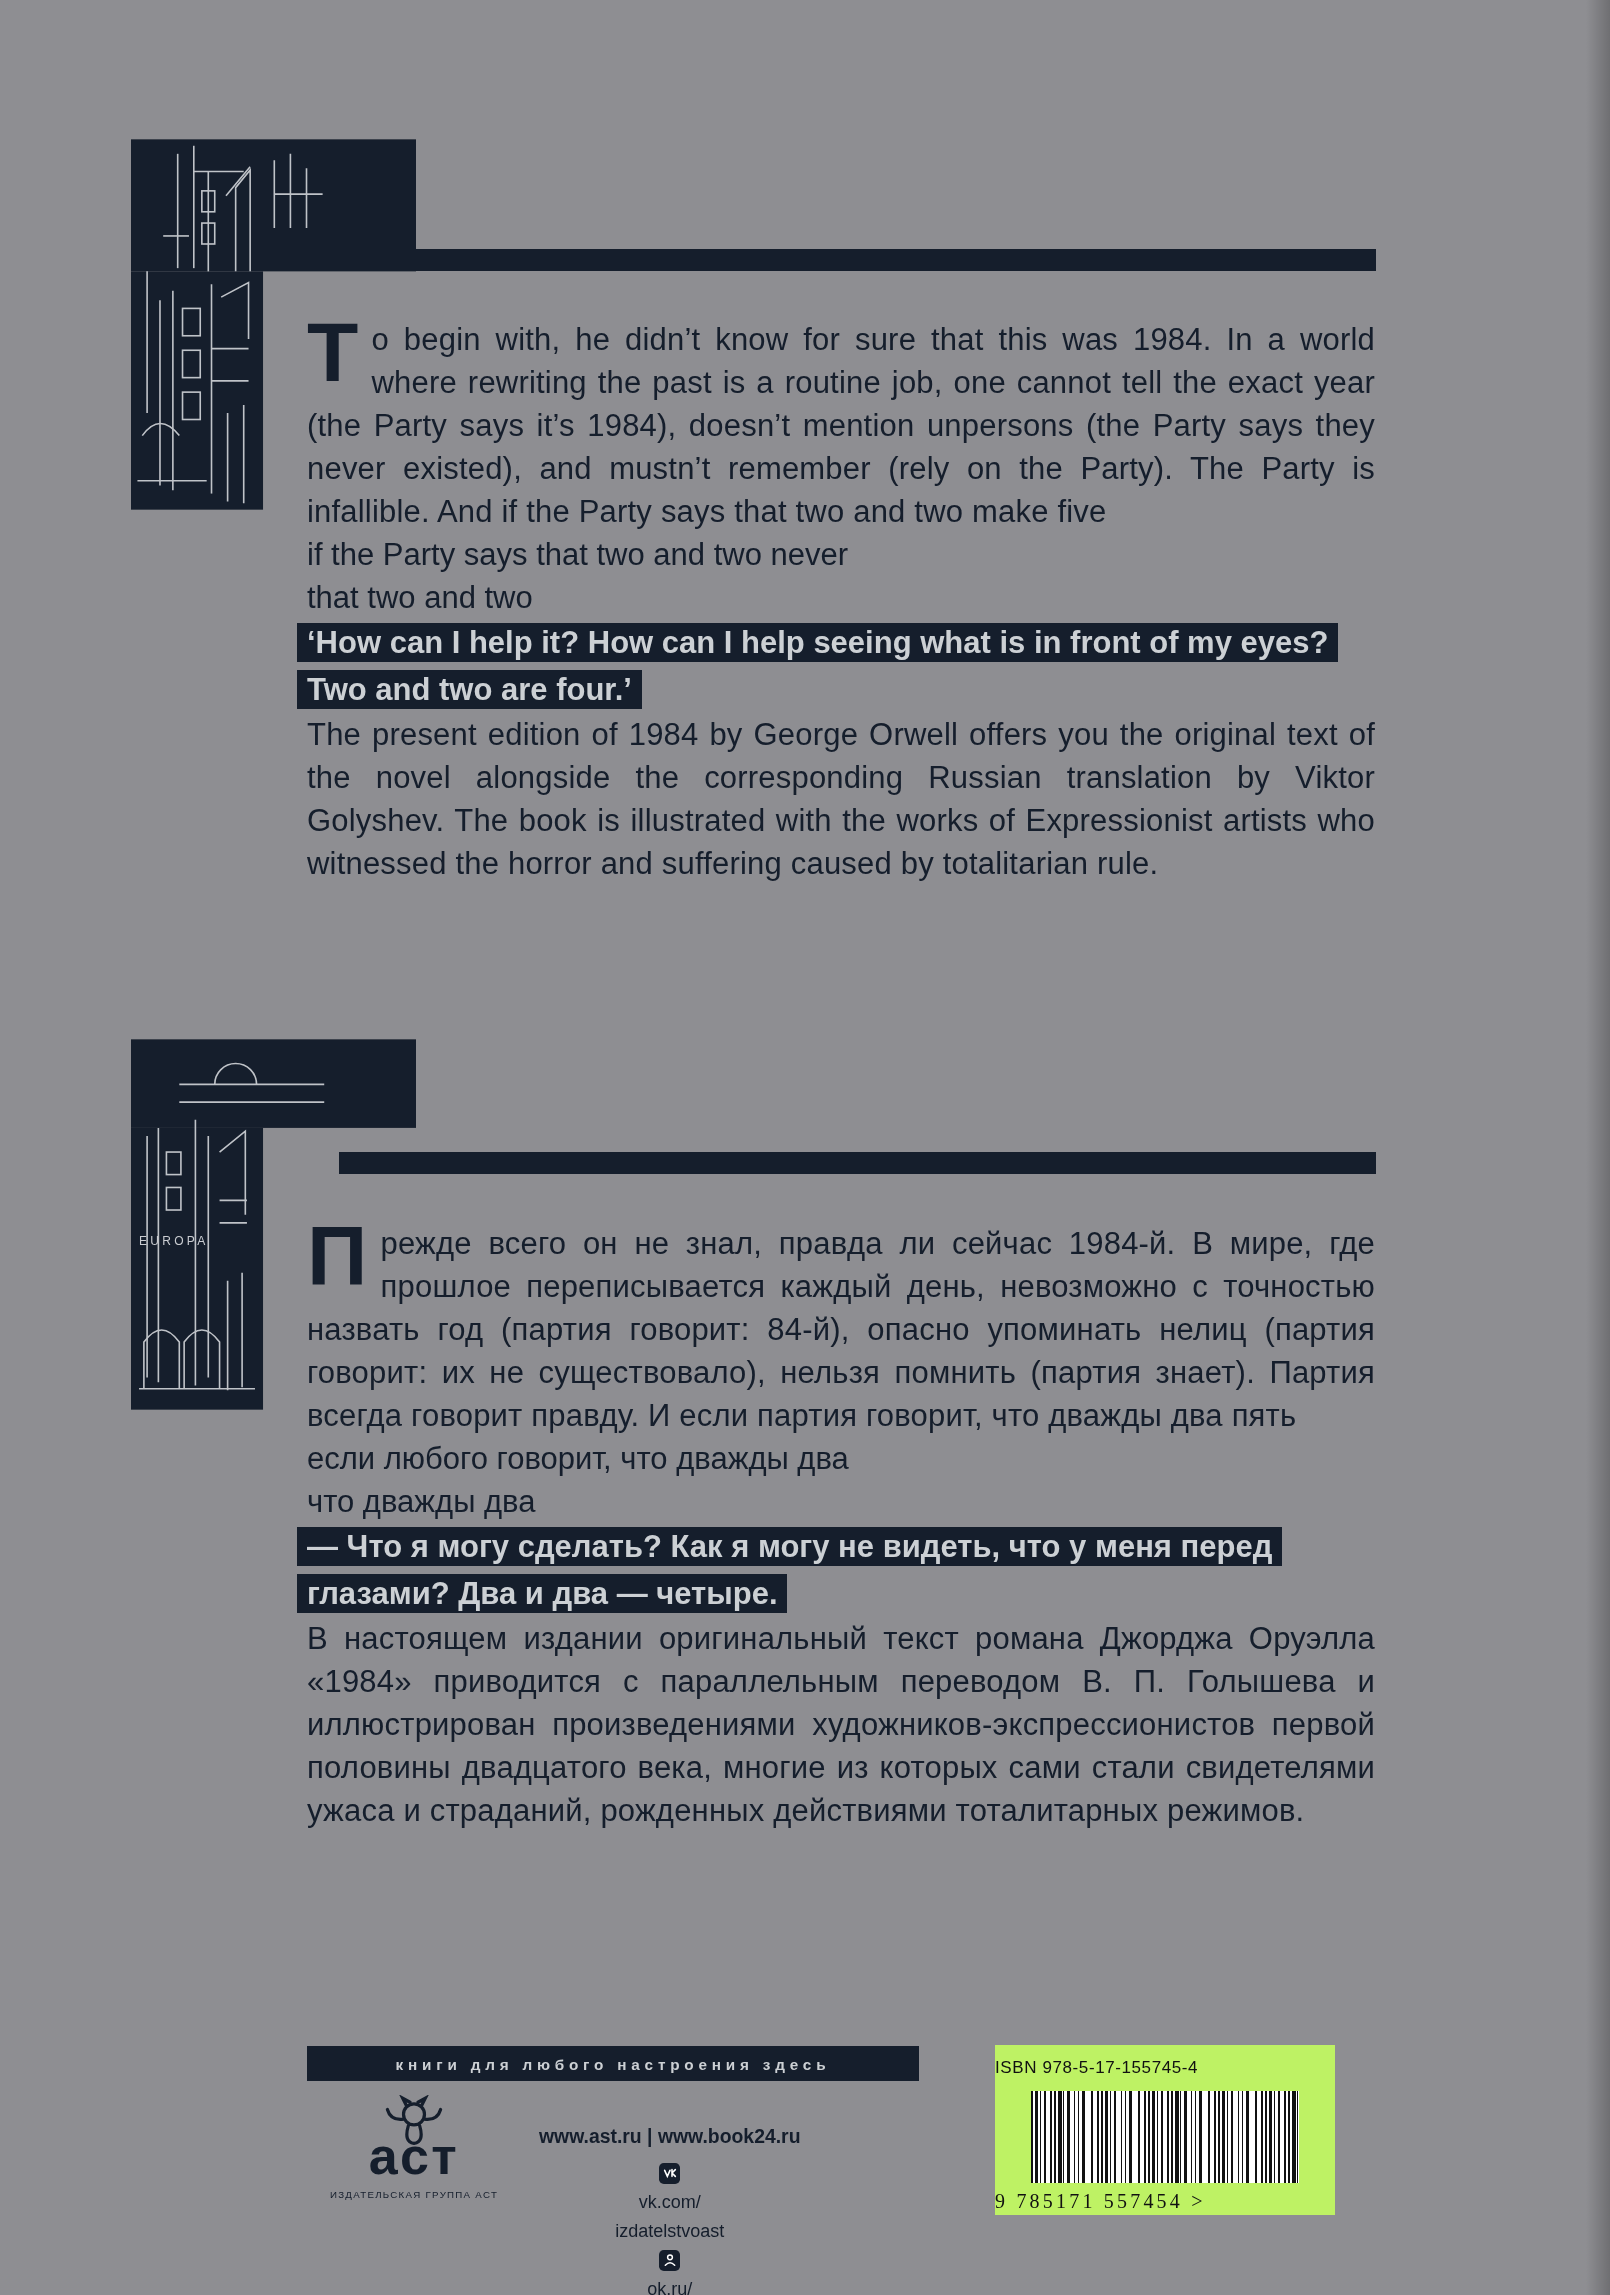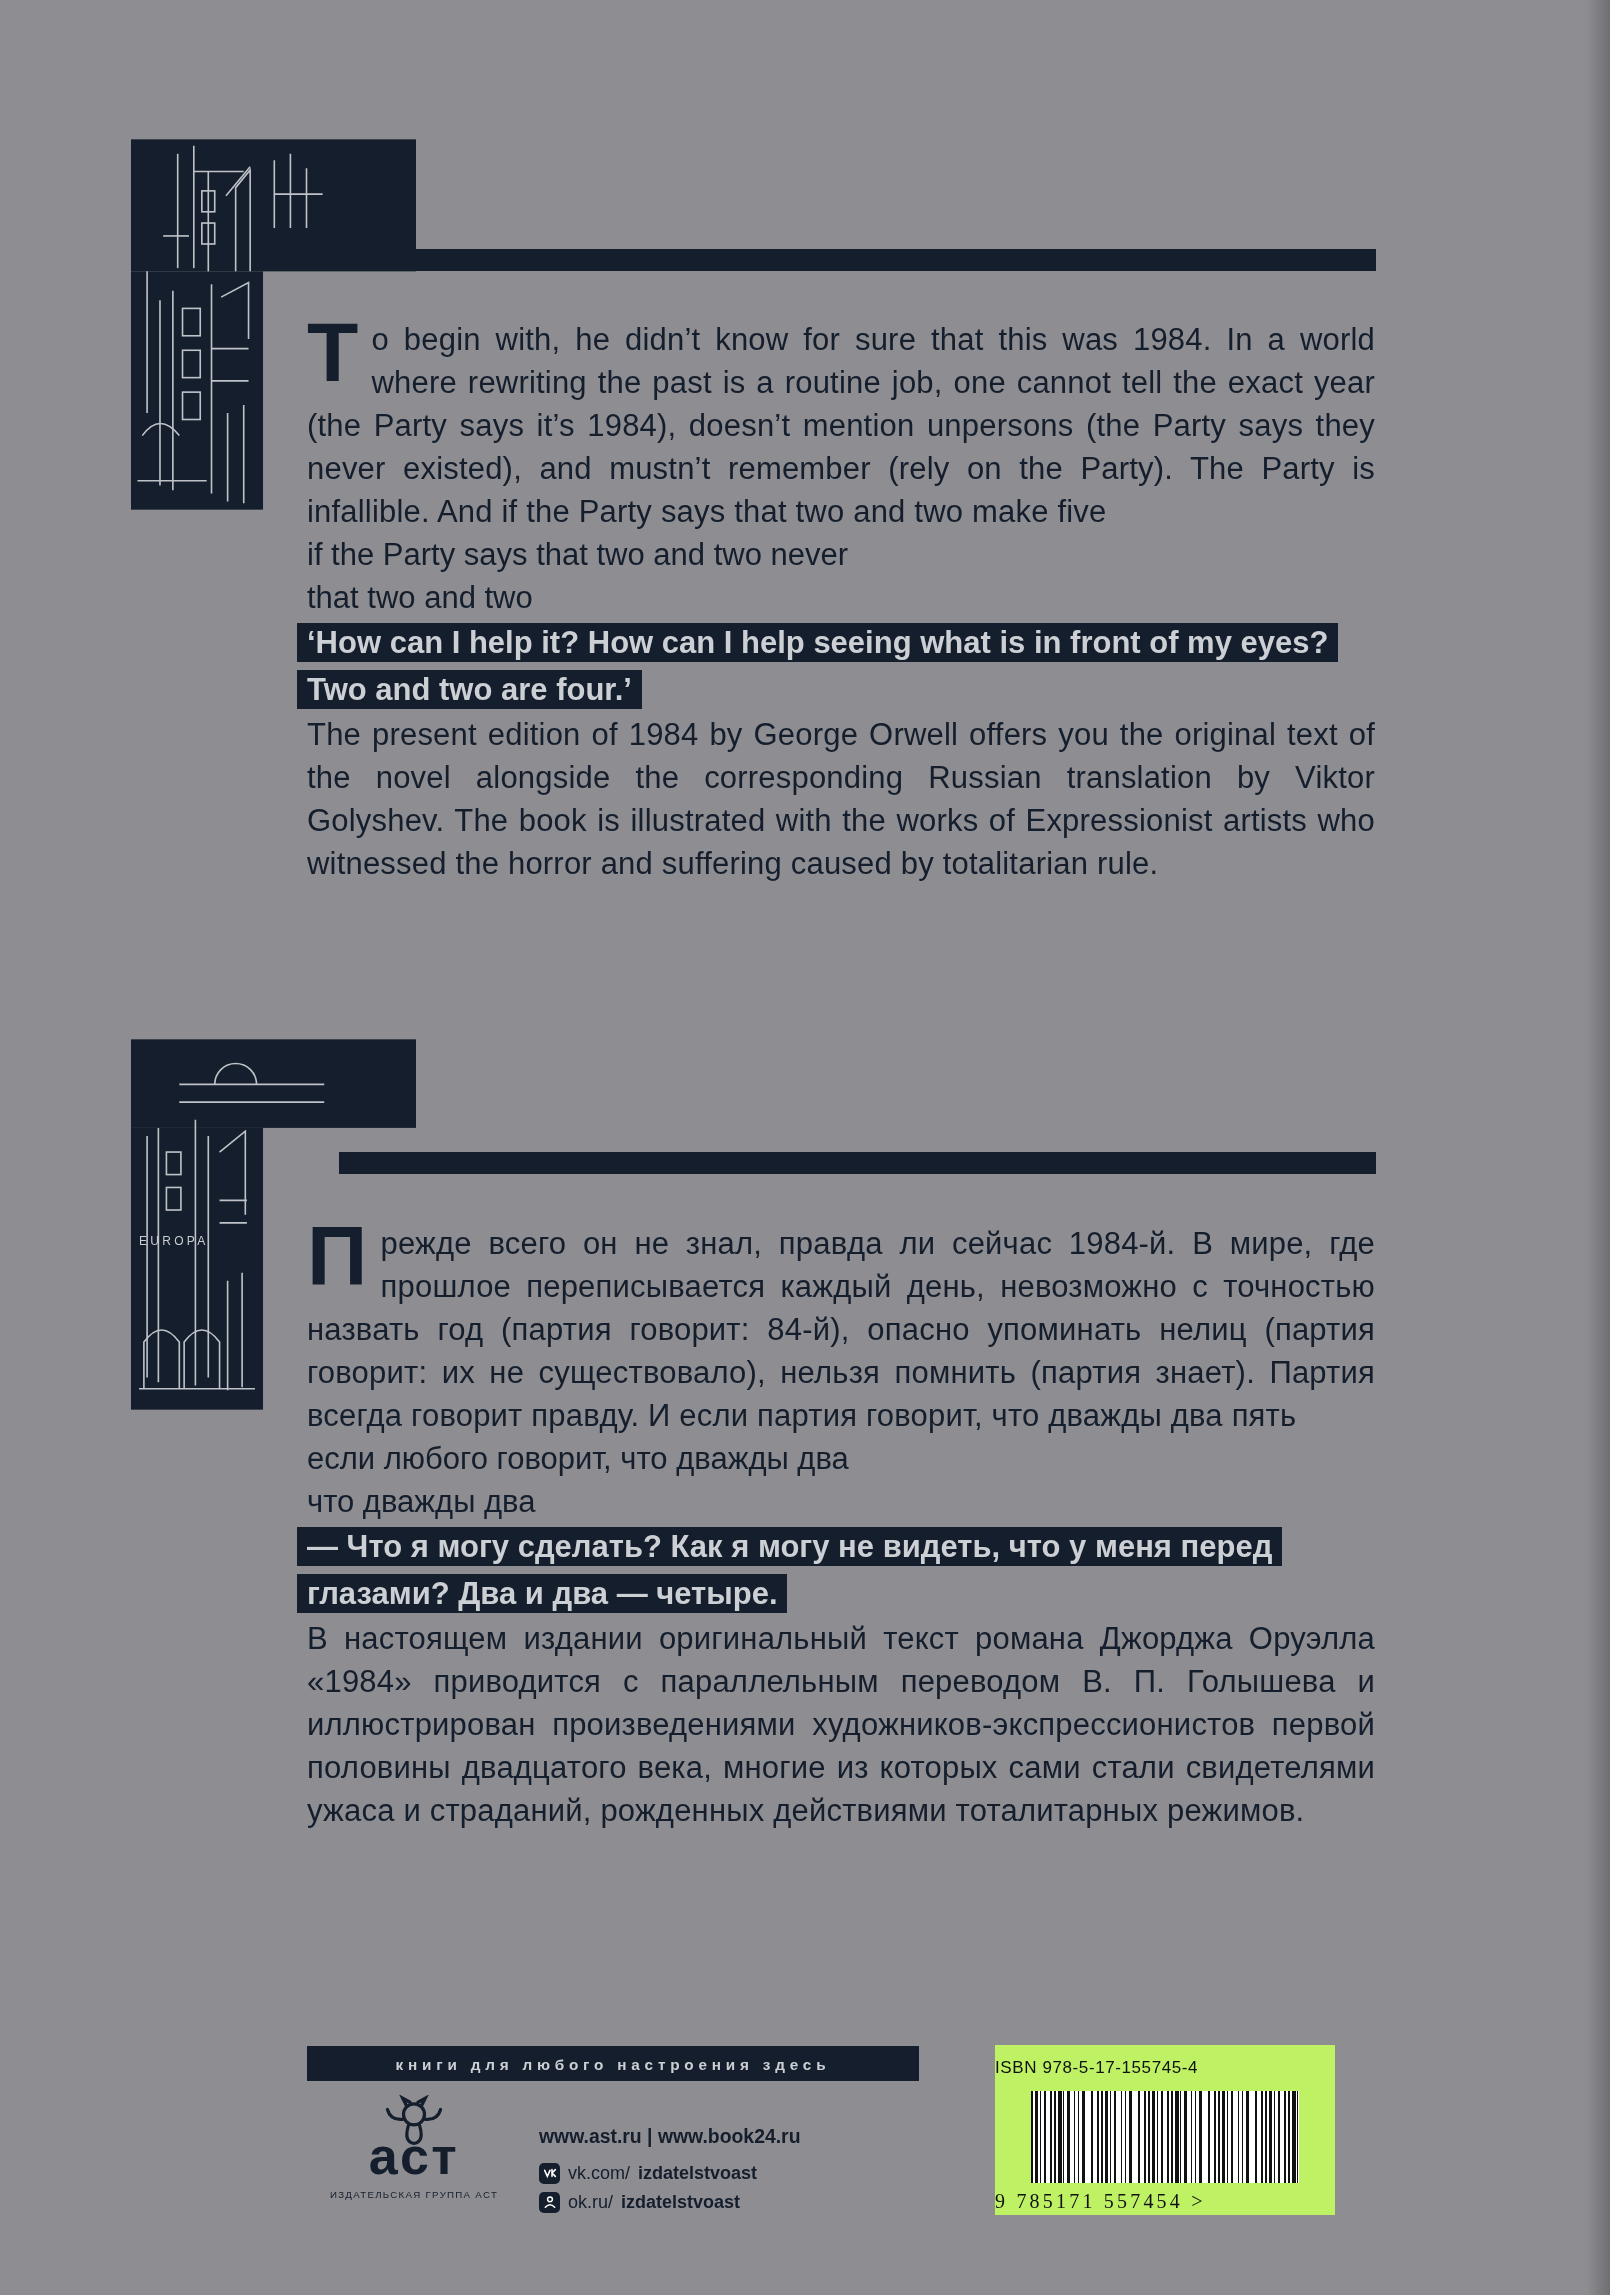--- a/index.html
+++ b/index.html
@@ -55,22 +55,22 @@
   .ast-logo{position:relative;height:82px;}
   .cat-icon{position:absolute;left:50%;top:-4.8px;transform:translateX(-50%);}
   .ast-text{
     position:absolute;left:0;bottom:0;width:100%;
     font-size:52px;font-weight:bold;letter-spacing:2.4px;line-height:52px;color:#151e2c;
   }
   .logo-caption{margin-top:6.5px;font-size:9.7px;letter-spacing:1.3px;color:#151e2c;}
 
   .links{position:absolute;left:539px;top:2125px;}
   .site-links{font-size:19.4px;font-weight:bold;color:#151e2c;margin-bottom:14.5px;}
-  .link-row{display:flex;align-items:center;gap:8px;font-size:18px;color:#151e2c;margin-top:8px;}
-  .link-row b{font-weight:bold;}
+  .link-row{display:flex;align-items:center;gap:8px;font-size:18px;color:#151e2c;margin-top:8px;flex-direction:column;}
+  .link-row b{font-weight:normal;}
   .sq-icon{
     width:21px;height:21px;border-radius:4.8px;background:#151e2c;
     display:flex;align-items:center;justify-content:center;flex:0 0 auto;
   }
 
   .isbn-box{
     position:absolute;left:995px;top:2045px;width:340px;height:170px;
     background:#bef264;text-align:left;
   }
   .isbn-label{margin-top:13px;font-size:17px;letter-spacing:0.6px;color:#111111;}

